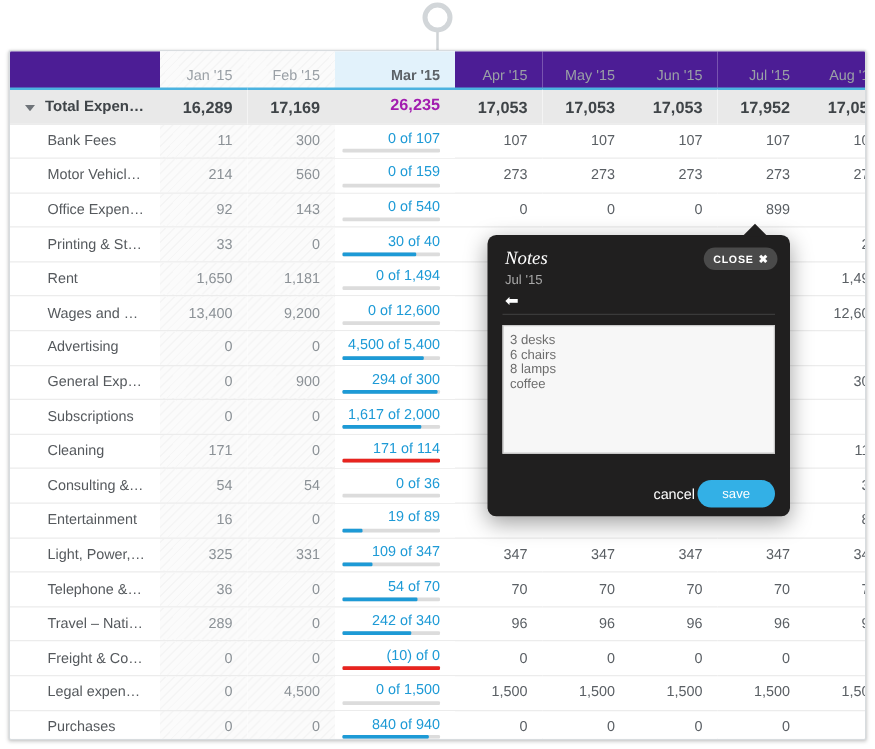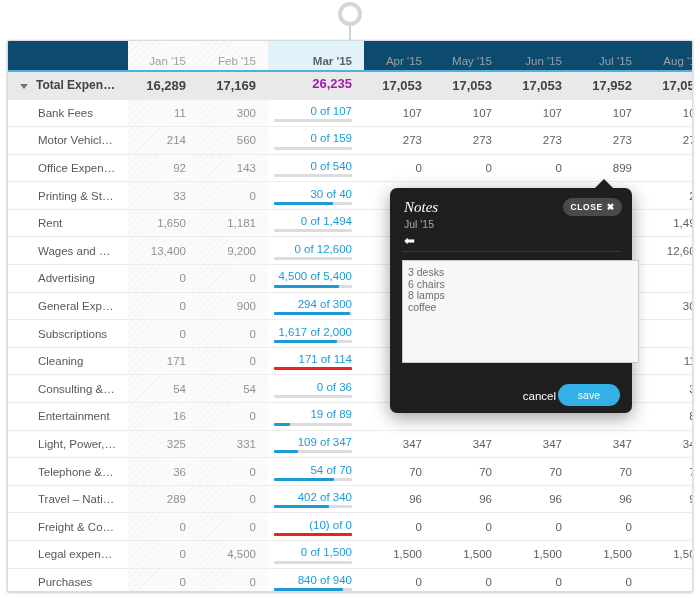--- a/index.html
+++ b/index.html
@@ -47,21 +47,21 @@
 
   
   thead th {
     height: 30px;
     font-size: 11.5px;
     font-weight: normal;
     color: #9aa0a6;
     text-align: right;
     padding: 0 12px 3px 6px;
     vertical-align: bottom;
-    background: #0c4a6e;
+    background: #4c1d95;
     border-bottom: 2px solid #4cb3e0;
   }
   thead th.lbl { border-bottom: 2px solid #4cb3e0; }
   thead th.past {
     background-image: repeating-linear-gradient(
       -45deg, rgba(0,0,0,0.028) 0 1px, rgba(0,0,0,0) 1px 5px);
     background-color: #fbfbfb;
     text-align: right;
   }
   thead th.sel {
@@ -176,21 +176,21 @@
     position: absolute; left: 12px; right: 12px; top: 63px;
     height: 1px; background: #3a3a3a;
   }
   .back-arrow {
     position: absolute; left: 14px; top: 46px;
     font-size: 13px; color: #ffffff; cursor: pointer;
     line-height: 14px;
   }
   .notes-area {
     position: absolute; left: 12px; top: 72px;
-    width: 237px; height: 103px;
+    width: 218px; height: 103px;
     background: #f7f7f7;
     border: 1px solid #c9c9c9;
     resize: none; outline: none;
     font-family: "Liberation Sans", sans-serif;
     font-size: 10.5px; color: #6d6d6d;
     line-height: 11.5px;
     padding: 6px 5px;
     overflow: hidden;
   }
   .btn-cancel {
@@ -477,21 +477,21 @@
             <td class="fut">70</td>
             <td class="fut">70</td>
             <td class="fut">70</td>
             <td class="fut">70</td>
           </tr>
           <tr>
             <td class="lbl">Travel – National</td>
             <td class="past">289</td>
             <td class="past">0</td>
             <td class="mar">
-              <span class="budget-txt">402 of 340</span>
+              <span class="budget-txt">242 of 340</span>
               <div class="bar-track">
                 <div class="bar-fill" style="width: 71%;"></div>
               </div>
             </td>
             <td class="fut">96</td>
             <td class="fut">96</td>
             <td class="fut">96</td>
             <td class="fut">96</td>
             <td class="fut">96</td>
           </tr>

